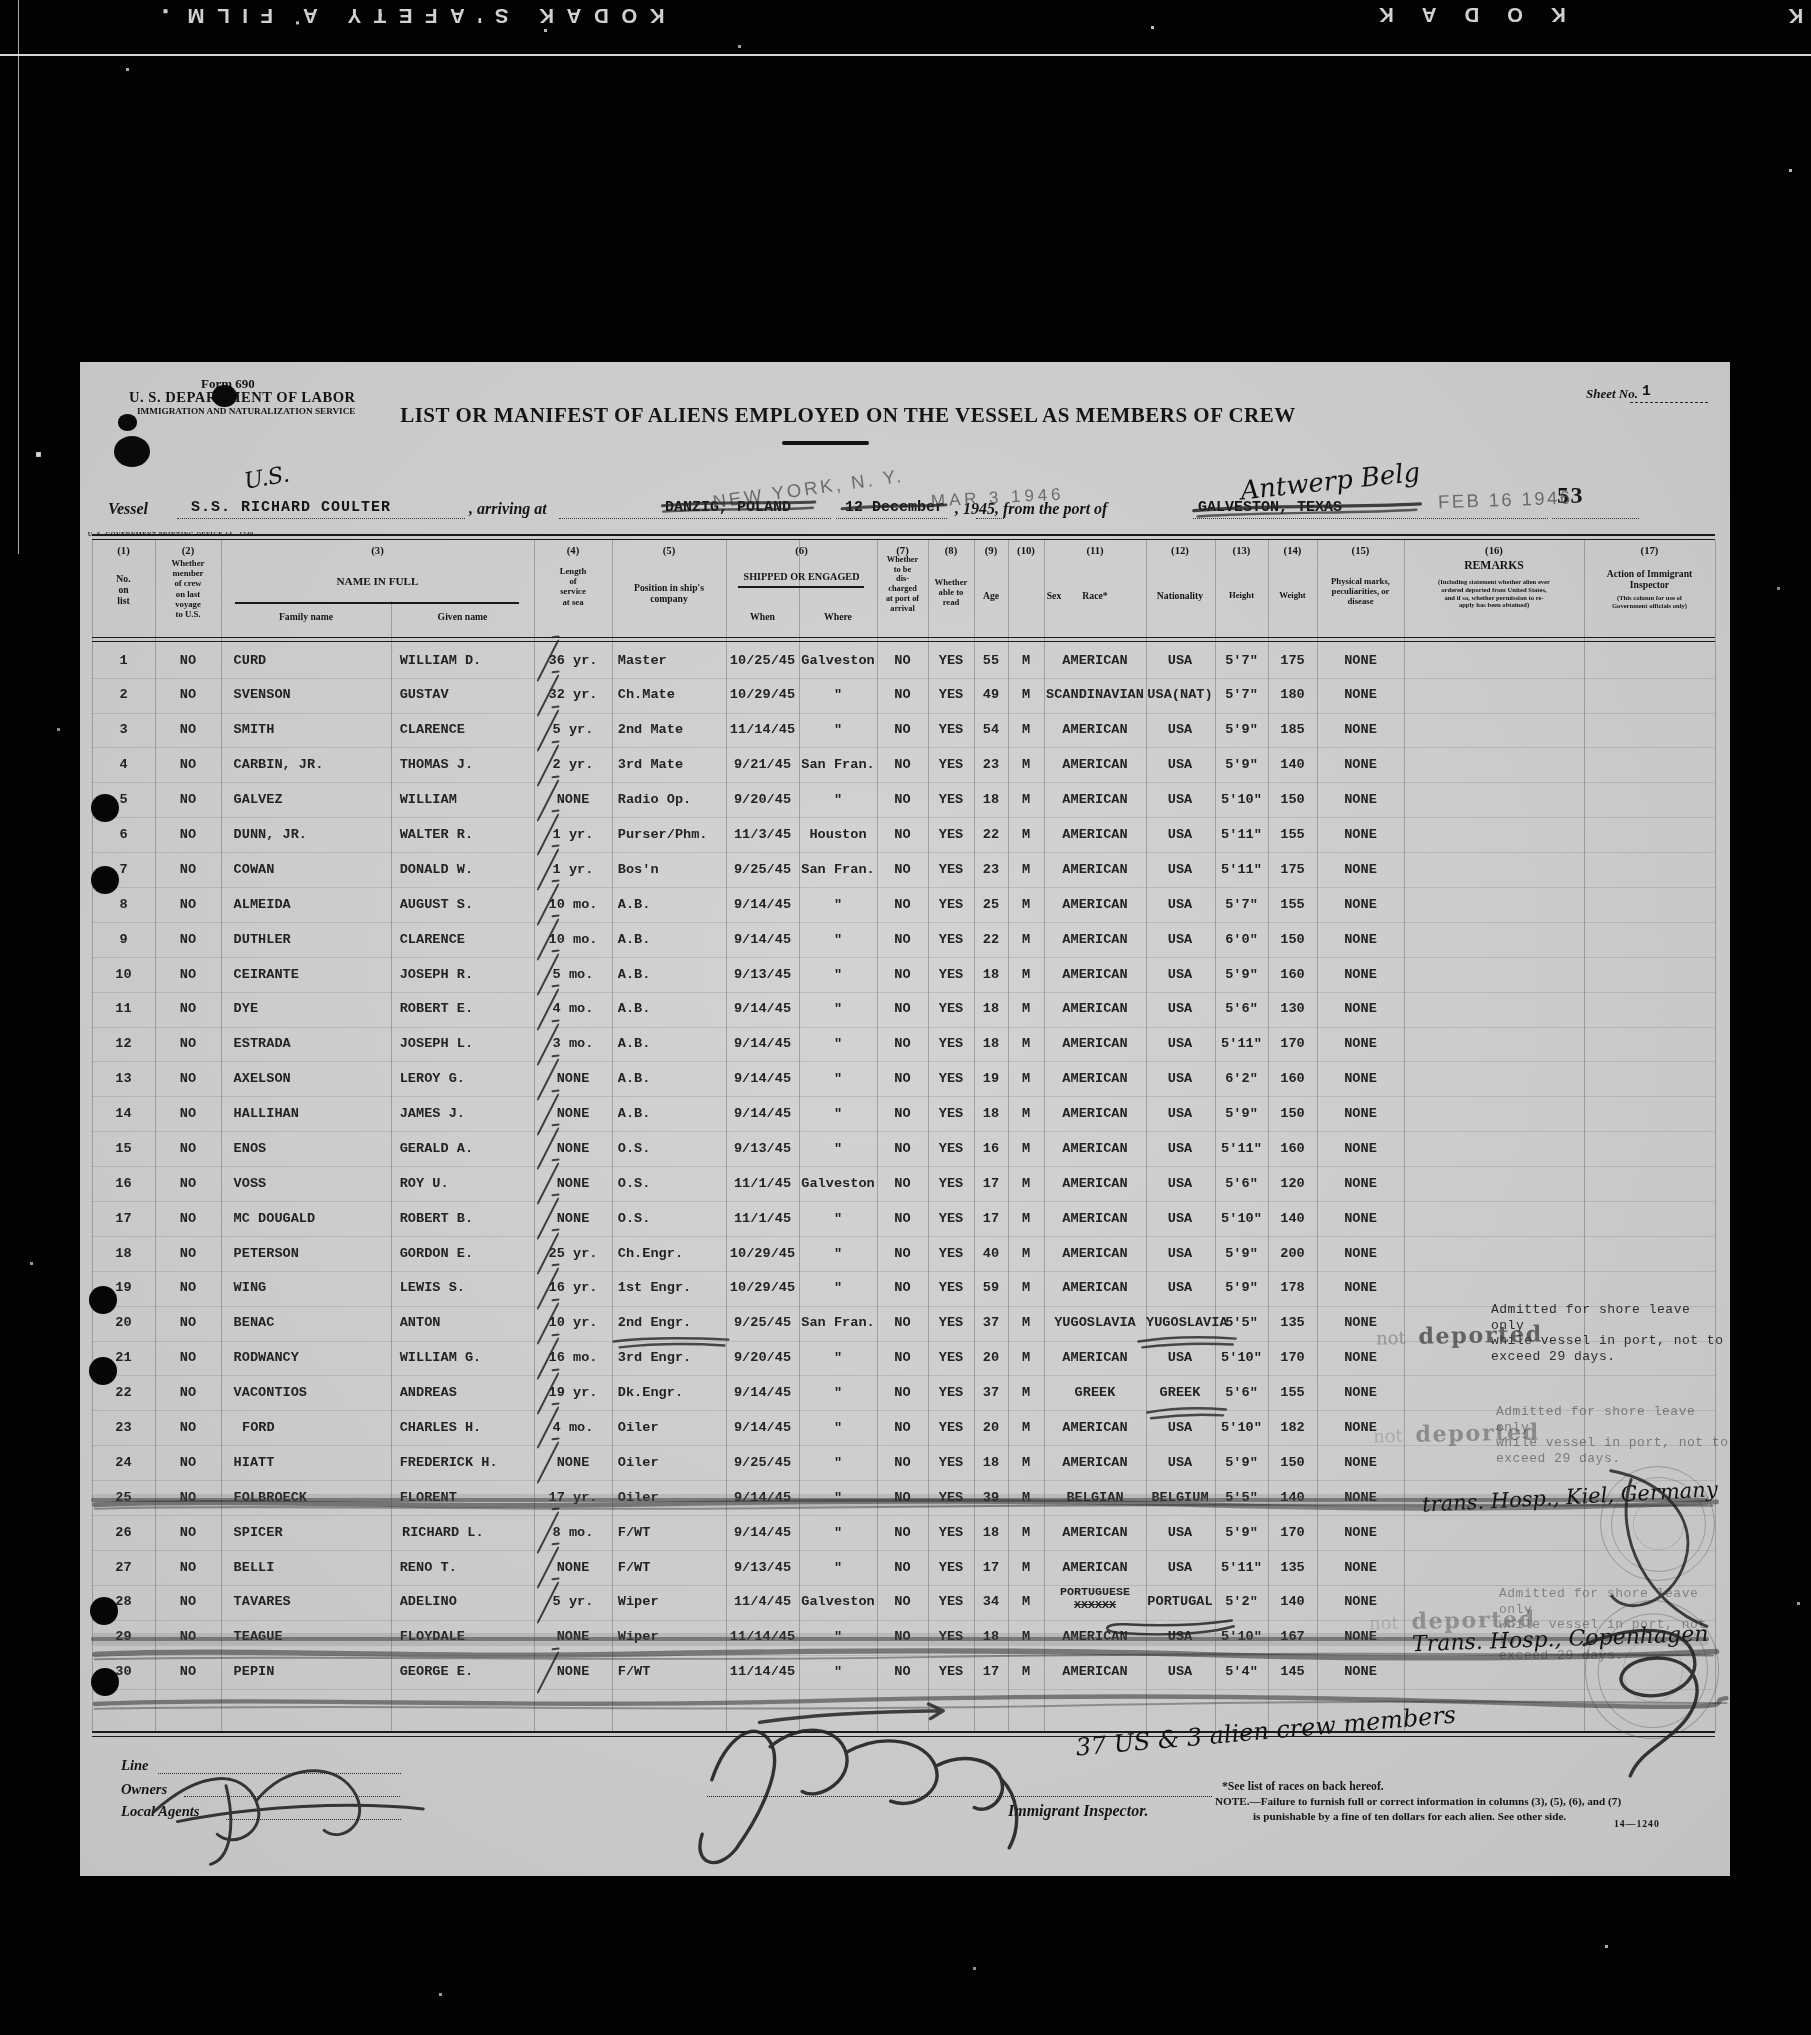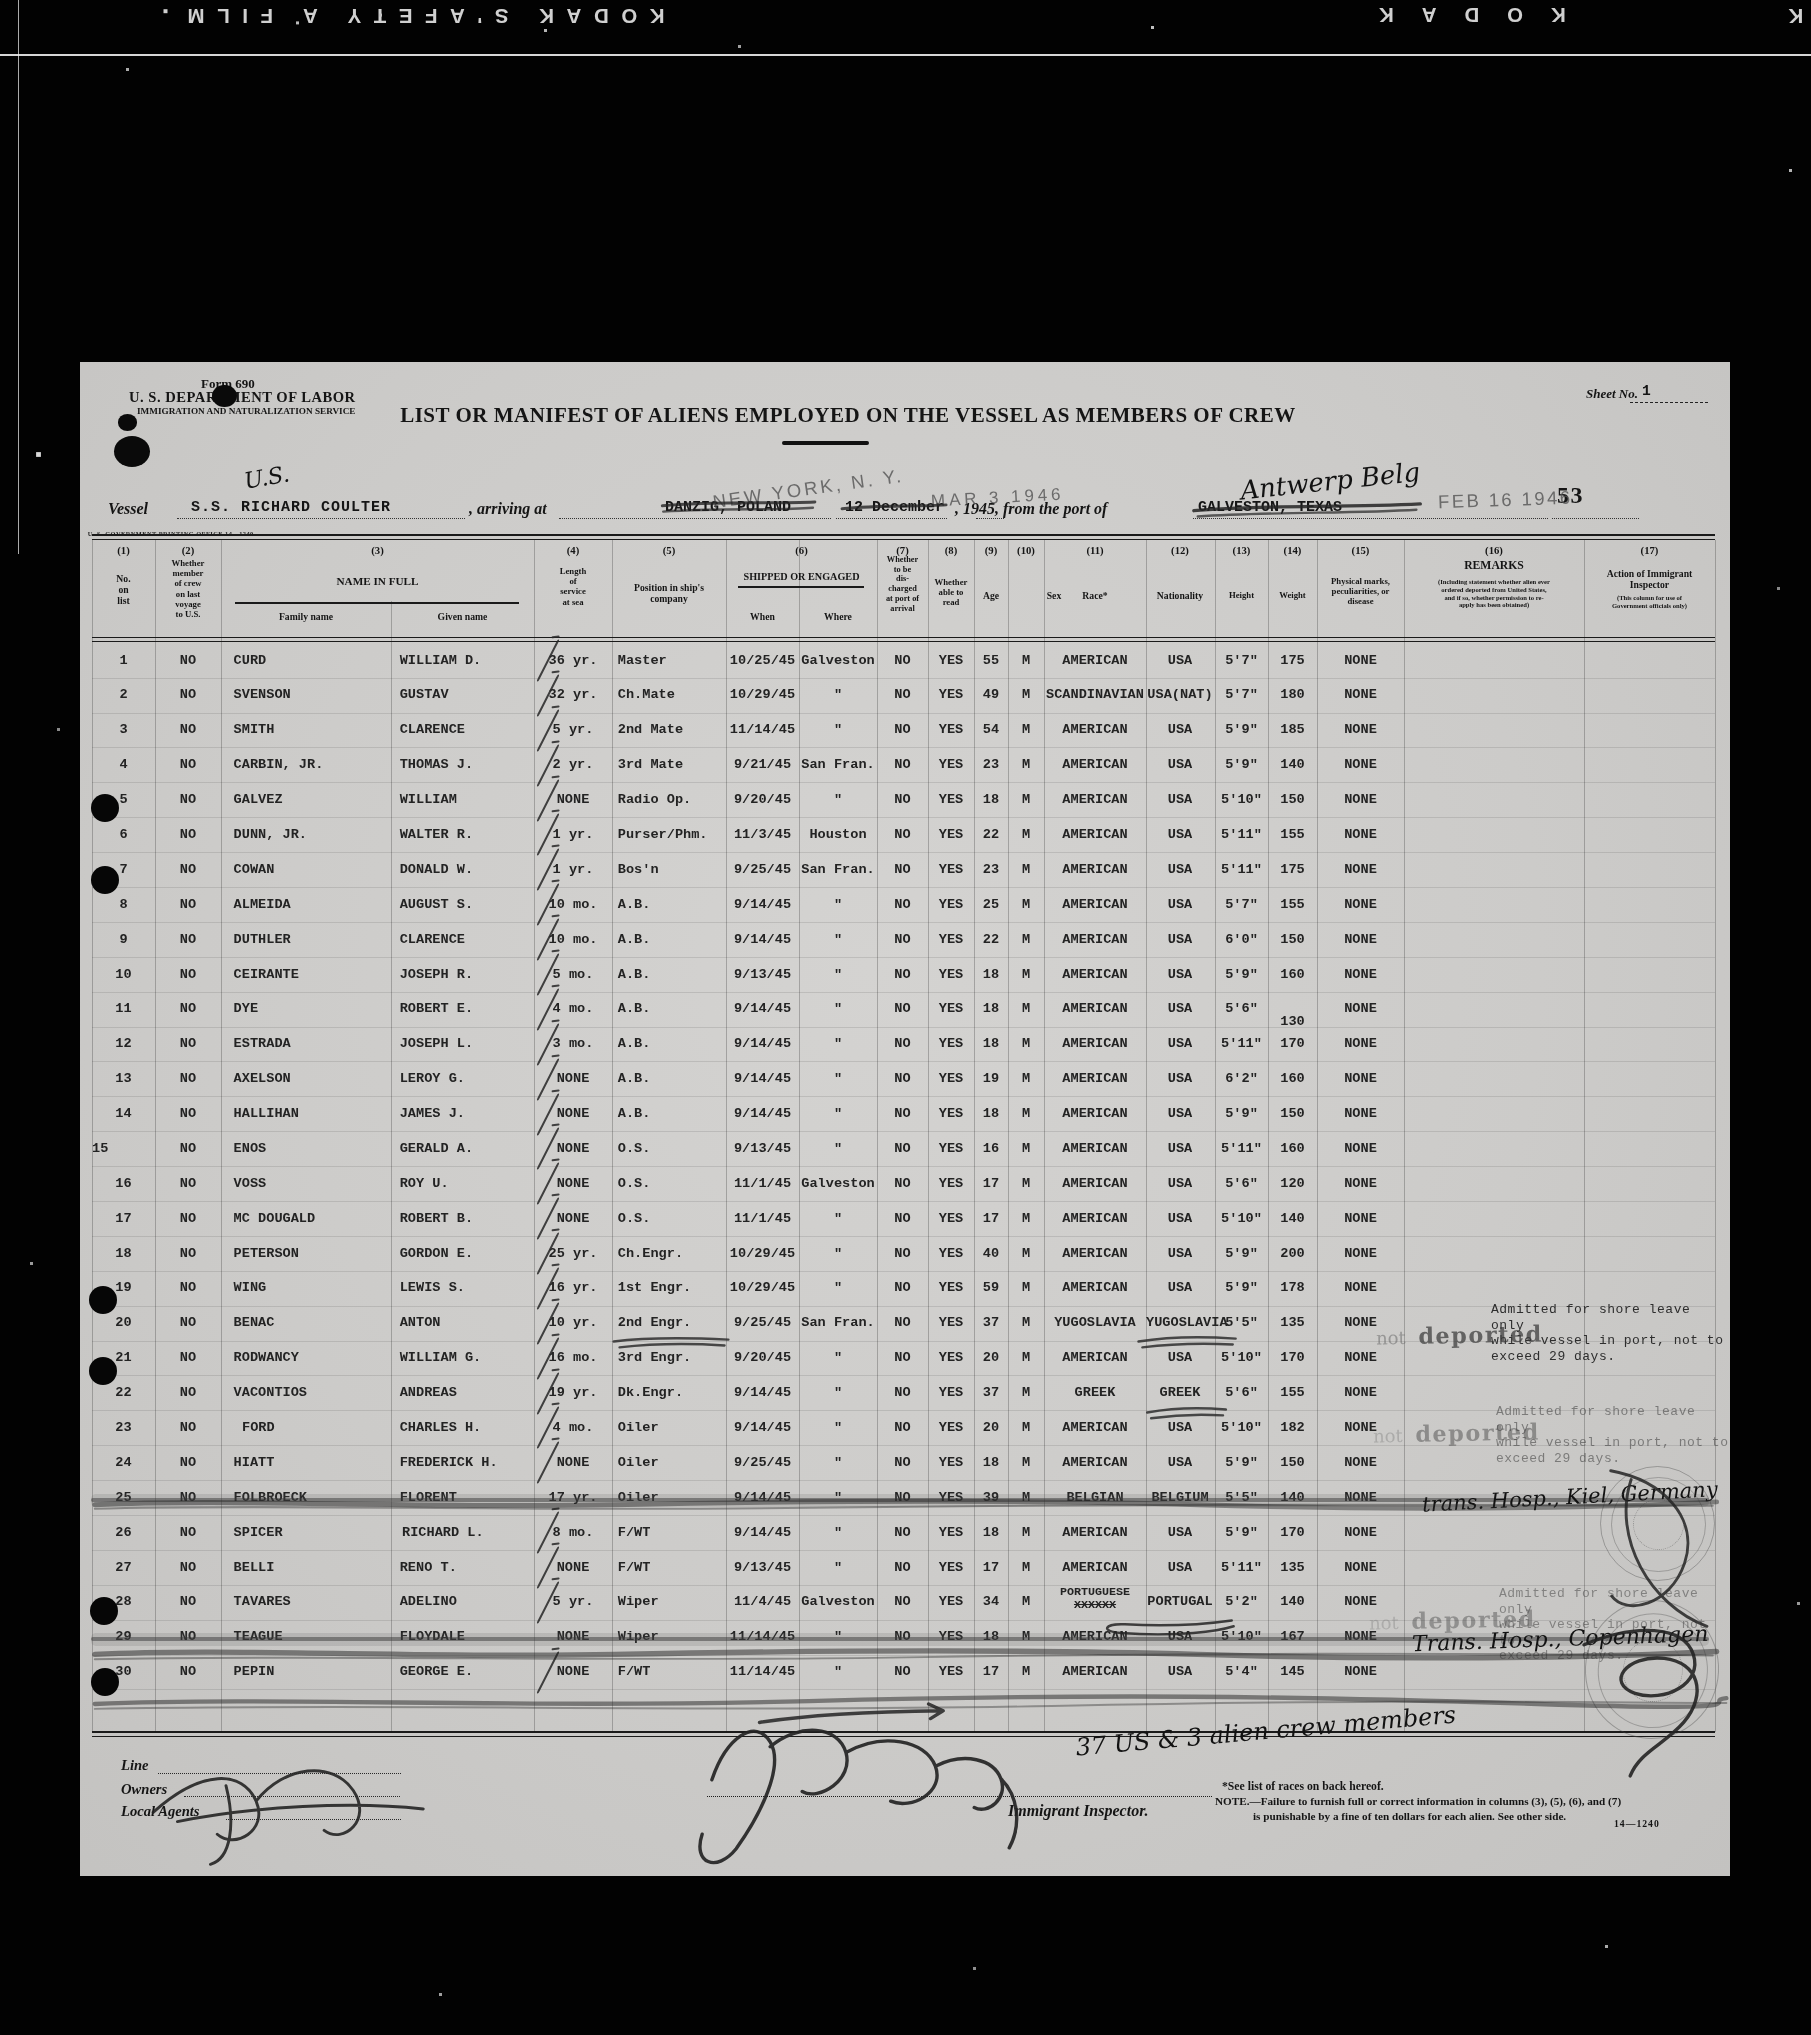--- a/index.html
+++ b/index.html
@@ -473,21 +473,21 @@
         <div class="cell" style="left: 532px; top: 639px; width: 114px; padding-left: 5.8px;">A.B.</div>
         <div class="cell" style="left: 646px; top: 639px; width: 73px; text-align: center;">9/14/45</div>
         <div class="cell" style="left: 719px; top: 639px; width: 78px; text-align: center;">"</div>
         <div class="cell" style="left: 797px; top: 639px; width: 51px; text-align: center;">NO</div>
         <div class="cell" style="left: 848px; top: 639px; width: 46px; text-align: center;">YES</div>
         <div class="cell" style="left: 894px; top: 639px; width: 34px; text-align: center;">18</div>
         <div class="cell" style="left: 928px; top: 639px; width: 36px; text-align: center;">M</div>
         <div class="cell" style="left: 964px; top: 639px; width: 102px; text-align: center;">AMERICAN</div>
         <div class="cell" style="left: 1066px; top: 639px; width: 68px; text-align: center;">USA</div>
         <div class="cell" style="left: 1135px; top: 639px; width: 53px; text-align: center;">5'6"</div>
-        <div class="cell" style="left: 1188px; top: 639px; width: 49px; text-align: center; margin-top: 13px;">130</div>
+        <div class="cell" style="left: 1188px; top: 639px; width: 49px; text-align: center;">130</div>
         <div class="cell" style="left: 1237px; top: 639px; width: 87px; text-align: center;">NONE</div>
         <div class="slash" style="left: 467px; top: 624px;"></div>
         <div class="cell" style="left: 12px; top: 674px; width: 63px; text-align: center;">12</div>
         <div class="cell" style="left: 75px; top: 674px; width: 66px; text-align: center;">NO</div>
         <div class="cell" style="left: 141px; top: 674px; width: 170px; padding-left: 12.6px;">ESTRADA</div>
         <div class="cell" style="left: 311px; top: 674px; width: 143px; padding-left: 8.7px;">JOSEPH L.</div>
         <div class="cell" style="left: 454px; top: 674px; width: 78px; text-align: center;">3 mo.</div>
         <div class="cell" style="left: 532px; top: 674px; width: 114px; padding-left: 5.8px;">A.B.</div>
         <div class="cell" style="left: 646px; top: 674px; width: 73px; text-align: center;">9/14/45</div>
         <div class="cell" style="left: 719px; top: 674px; width: 78px; text-align: center;">"</div>
@@ -530,21 +530,21 @@
         <div class="cell" style="left: 797px; top: 744px; width: 51px; text-align: center;">NO</div>
         <div class="cell" style="left: 848px; top: 744px; width: 46px; text-align: center;">YES</div>
         <div class="cell" style="left: 894px; top: 744px; width: 34px; text-align: center;">18</div>
         <div class="cell" style="left: 928px; top: 744px; width: 36px; text-align: center;">M</div>
         <div class="cell" style="left: 964px; top: 744px; width: 102px; text-align: center;">AMERICAN</div>
         <div class="cell" style="left: 1066px; top: 744px; width: 68px; text-align: center;">USA</div>
         <div class="cell" style="left: 1135px; top: 744px; width: 53px; text-align: center;">5'9"</div>
         <div class="cell" style="left: 1188px; top: 744px; width: 49px; text-align: center;">150</div>
         <div class="cell" style="left: 1237px; top: 744px; width: 87px; text-align: center;">NONE</div>
         <div class="slash" style="left: 467px; top: 729px;"></div>
-        <div class="cell" style="left: 12px; top: 779px; width: 63px; text-align: left;">15</div>
+        <div class="cell" style="left: 12px; top: 779px; width: 63px; text-align: center;">15</div>
         <div class="cell" style="left: 75px; top: 779px; width: 66px; text-align: center;">NO</div>
         <div class="cell" style="left: 141px; top: 779px; width: 170px; padding-left: 12.6px;">ENOS</div>
         <div class="cell" style="left: 311px; top: 779px; width: 143px; padding-left: 8.7px;">GERALD A.</div>
         <div class="cell" style="left: 454px; top: 779px; width: 78px; text-align: center;">NONE</div>
         <div class="cell" style="left: 532px; top: 779px; width: 114px; padding-left: 5.8px;">O.S.</div>
         <div class="cell" style="left: 646px; top: 779px; width: 73px; text-align: center;">9/13/45</div>
         <div class="cell" style="left: 719px; top: 779px; width: 78px; text-align: center;">"</div>
         <div class="cell" style="left: 797px; top: 779px; width: 51px; text-align: center;">NO</div>
         <div class="cell" style="left: 848px; top: 779px; width: 46px; text-align: center;">YES</div>
         <div class="cell" style="left: 894px; top: 779px; width: 34px; text-align: center;">16</div>

